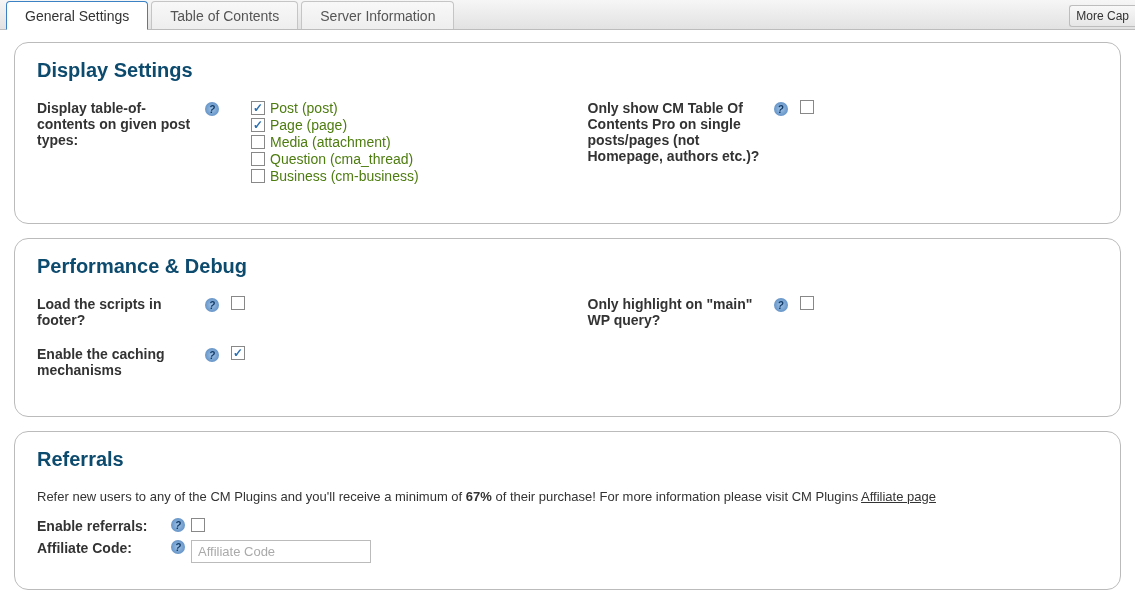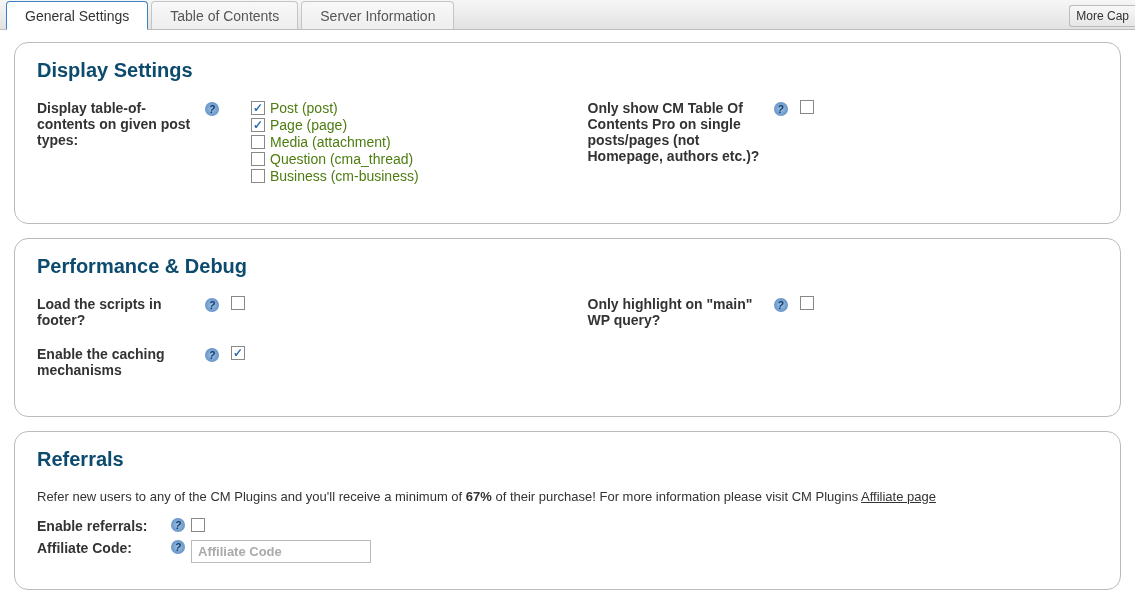--- a/index.html
+++ b/index.html
@@ -105,21 +105,20 @@
   .bold { font-weight: bold; }
   .link { text-decoration: underline; cursor:pointer; }
   .ref-line { display:flex; gap:6px; margin-bottom:6px; font-size:14px; font-weight:bold;}
   .ref-line .label { min-width:128px; }
   .text-input {
     border:1px solid #bbb;
     padding:3px 6px;
     font-size:13px;
     width:180px;
     color:#555;
-    font-weight:bold;
   }
   .text-input::placeholder { color:#aaa; }
   .right-offset .label-col { width:200px; }
 </style>
 </head>
 <body>
 
 <div class="tab-bar">
   <div class="tab active">General Settings</div>
   <div class="tab">Table of Contents</div>

